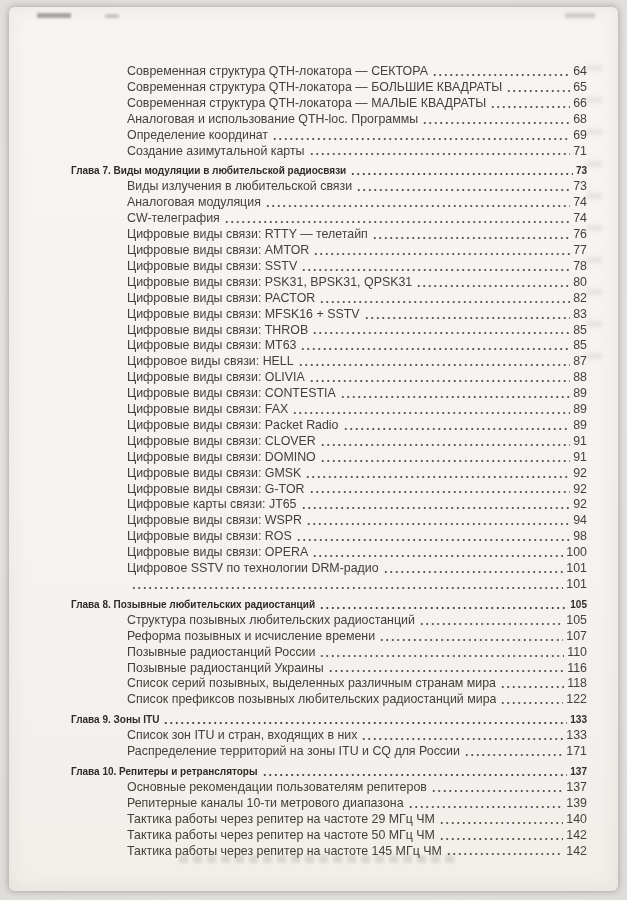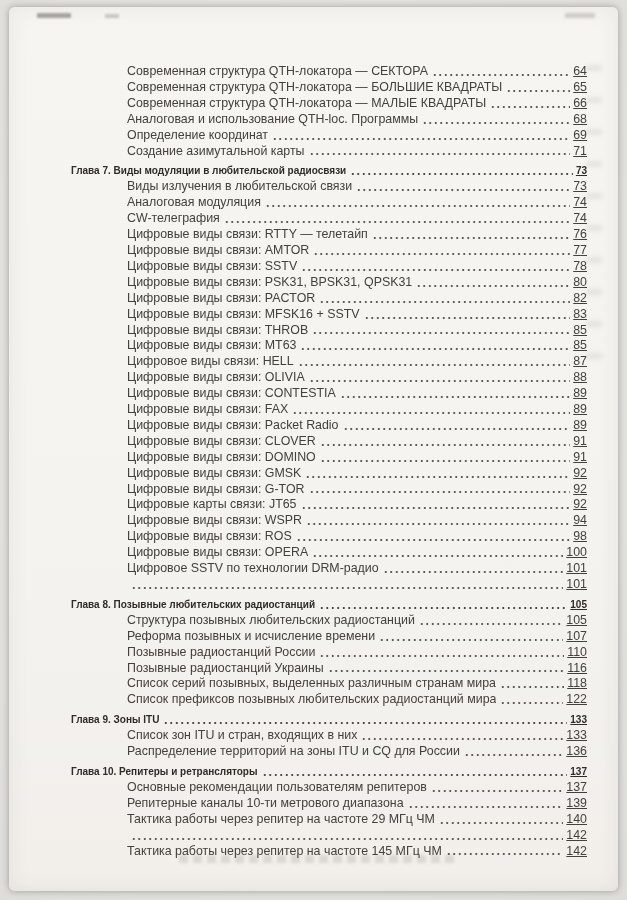--- a/index.html
+++ b/index.html
@@ -51,21 +51,21 @@
     flex: 1 1 auto;
     min-width: 12px;
     align-self: stretch;
     margin: 0 3px 0 4px;
     background-image: radial-gradient(circle, currentColor 0.95px, rgba(0,0,0,0) 1.25px);
     background-size: 5.5px 4px;
     background-repeat: repeat-x;
     background-position: left calc(100% - 3px);
     opacity: 0.85;
   }
-  .pagenum { flex: 0 0 auto; text-align: center; text-decoration: underline; }
+  .pagenum { flex: 0 0 auto; text-align: center; }
   
   .bleed { position: absolute; pointer-events: none; }
   .bleed-dash-1 {
     left: 28px; top: 6px; width: 34px; height: 5px;
     background: #6a665f; filter: blur(1.2px); opacity: .55;
   }
   .bleed-dash-2 {
     left: 96px; top: 7px; width: 14px; height: 4px;
     background: #8a857d; filter: blur(1.3px); opacity: .4;
   }
@@ -309,21 +309,21 @@
           <span class="pagenum">133</span>
         </div>
         <div class="row entry">
           <span class="label">Список зон ITU и стран, входящих в них</span>
           <span class="leader"></span>
           <span class="pagenum">133</span>
         </div>
         <div class="row entry">
           <span class="label">Распределение территорий на зоны ITU и CQ для России</span>
           <span class="leader"></span>
-          <span class="pagenum">136</span>
+          <span class="pagenum">171</span>
         </div>
       </div>
       <div class="section">
         <div class="row heading">
           <span class="label">Глава 10. Репитеры и ретрансляторы</span>
           <span class="leader"></span>
           <span class="pagenum">137</span>
         </div>
         <div class="row entry">
           <span class="label">Основные рекомендации пользователям репитеров</span>
@@ -334,20 +334,21 @@
           <span class="label">Репитерные каналы 10-ти метрового диапазона</span>
           <span class="leader"></span>
           <span class="pagenum">139</span>
         </div>
         <div class="row entry">
           <span class="label">Тактика работы через репитер на частоте 29 МГц ЧМ</span>
           <span class="leader"></span>
           <span class="pagenum">140</span>
         </div>
         <div class="row entry">
+          <span class="label">Тактика работы через репитер на частоте 50 МГц ЧМ</span>
           <span class="leader"></span>
           <span class="pagenum">142</span>
         </div>
         <div class="row entry">
           <span class="label">Тактика работы через репитер на частоте 145 МГц ЧМ</span>
           <span class="leader"></span>
           <span class="pagenum">142</span>
         </div>
       </div>
     </div>

